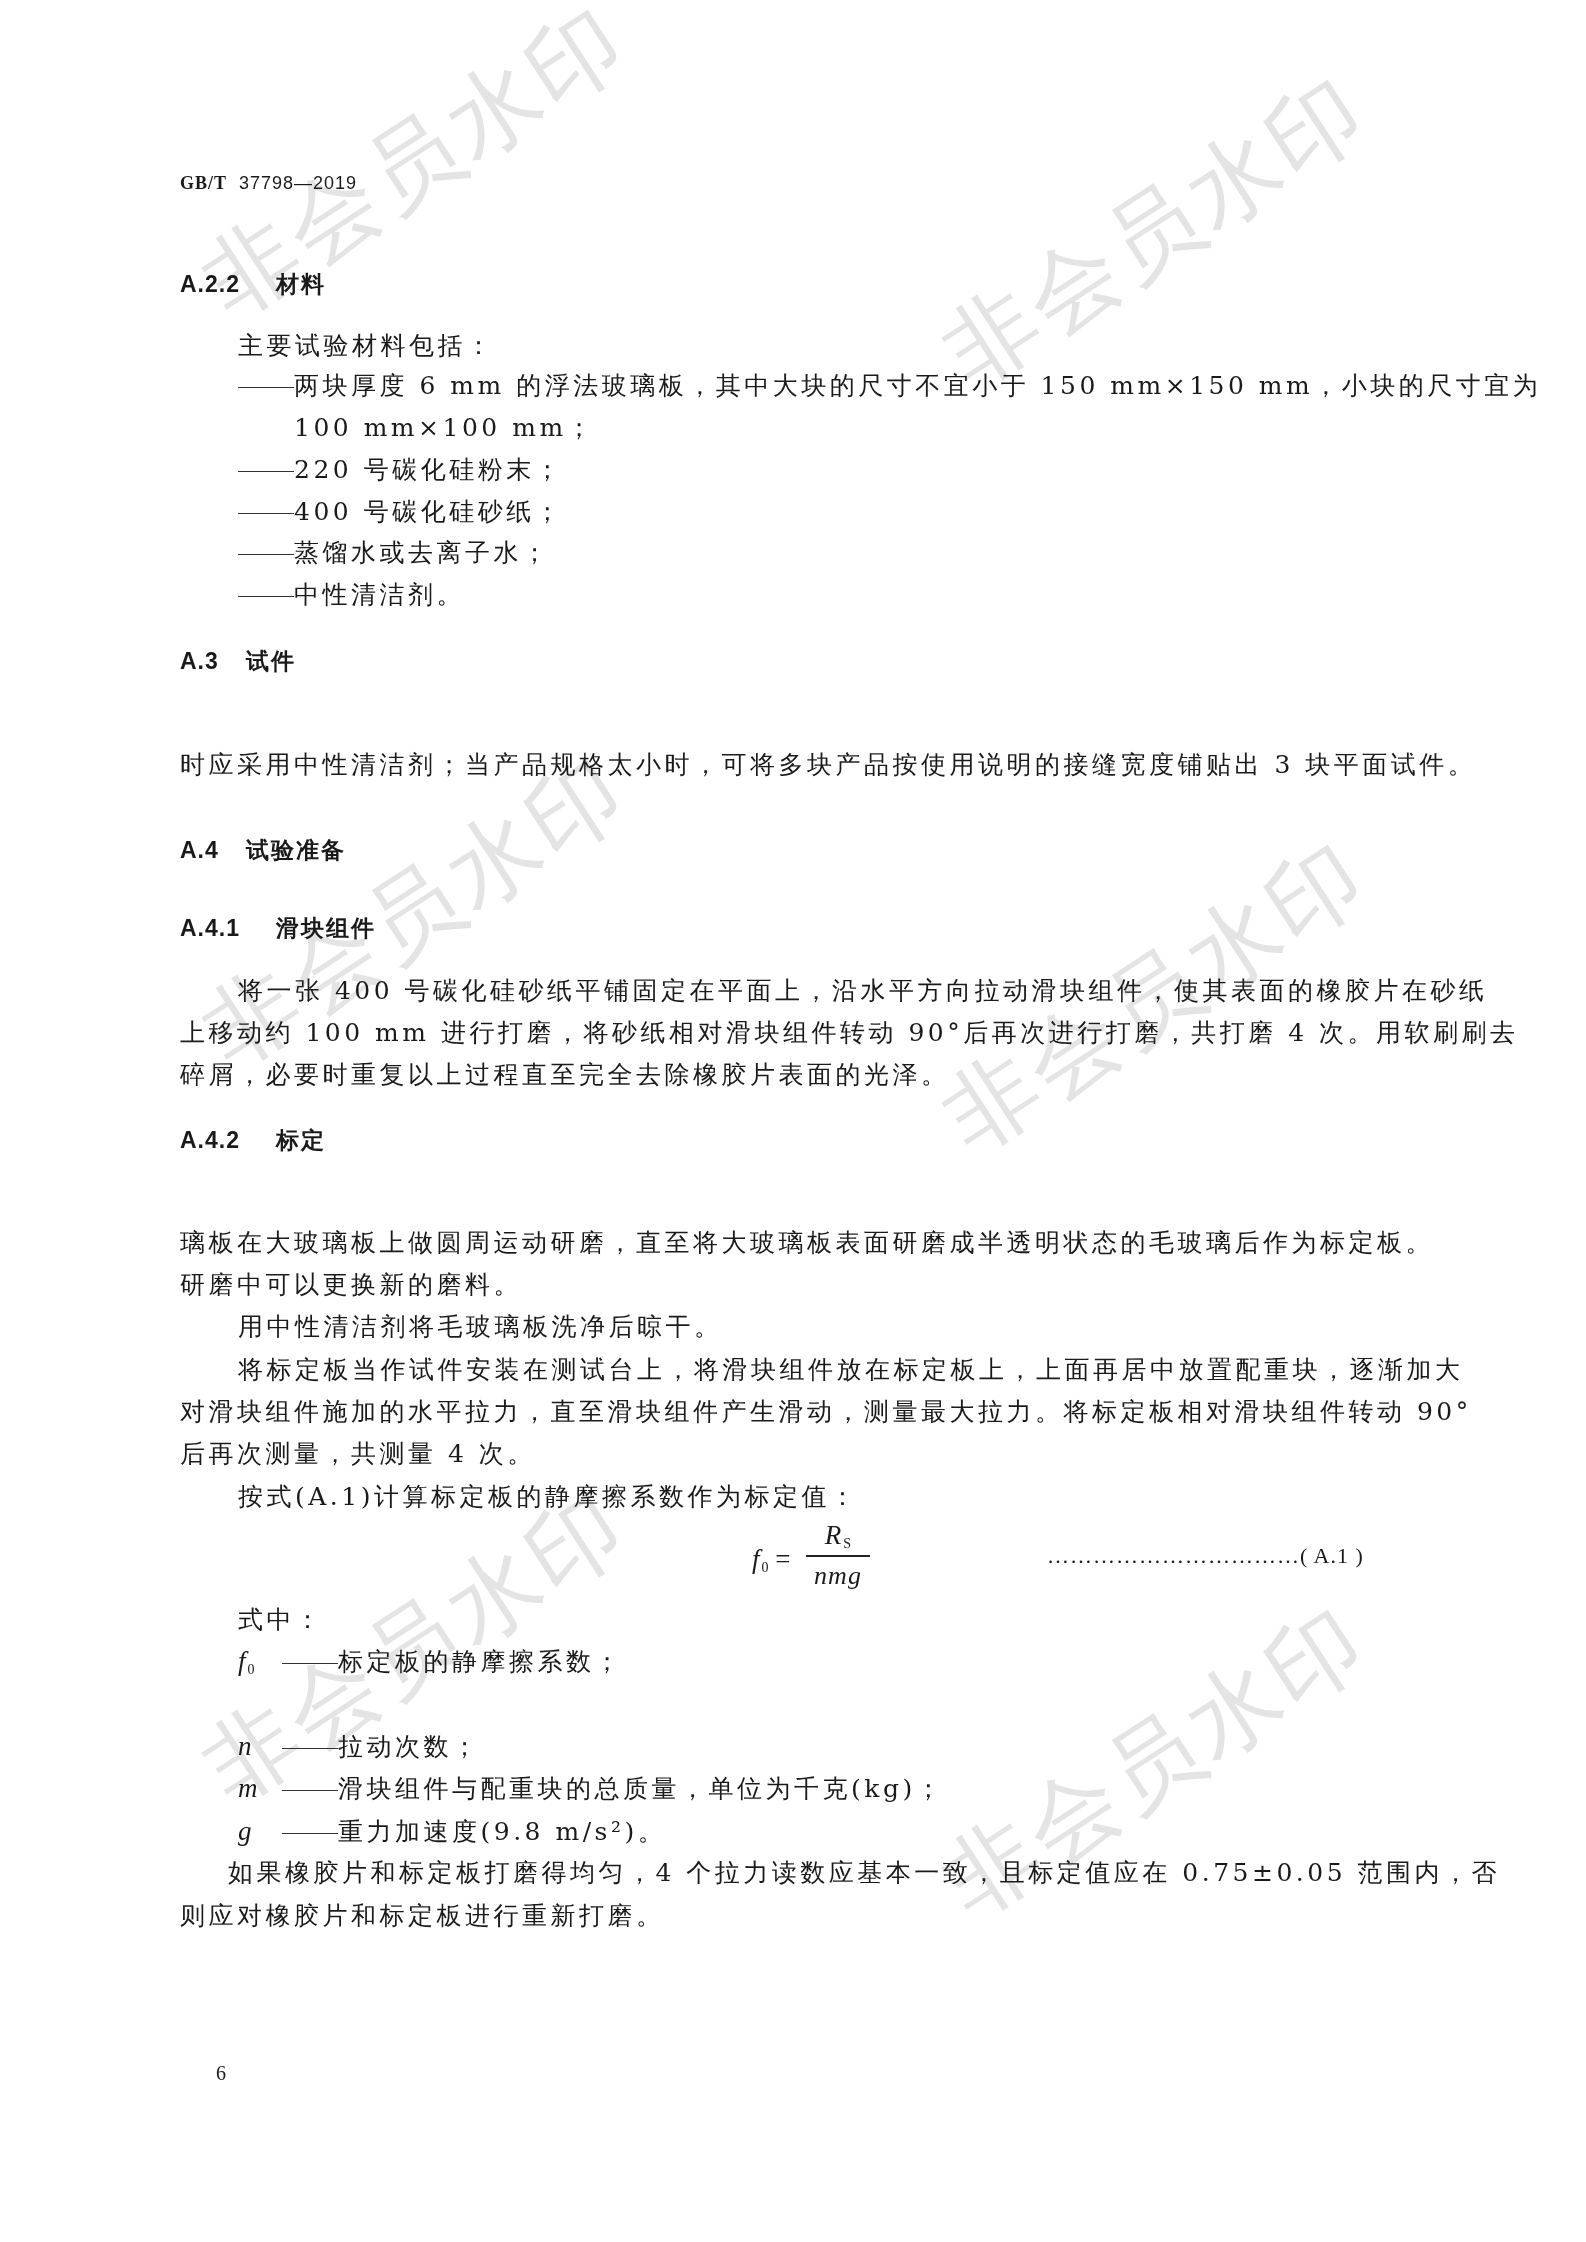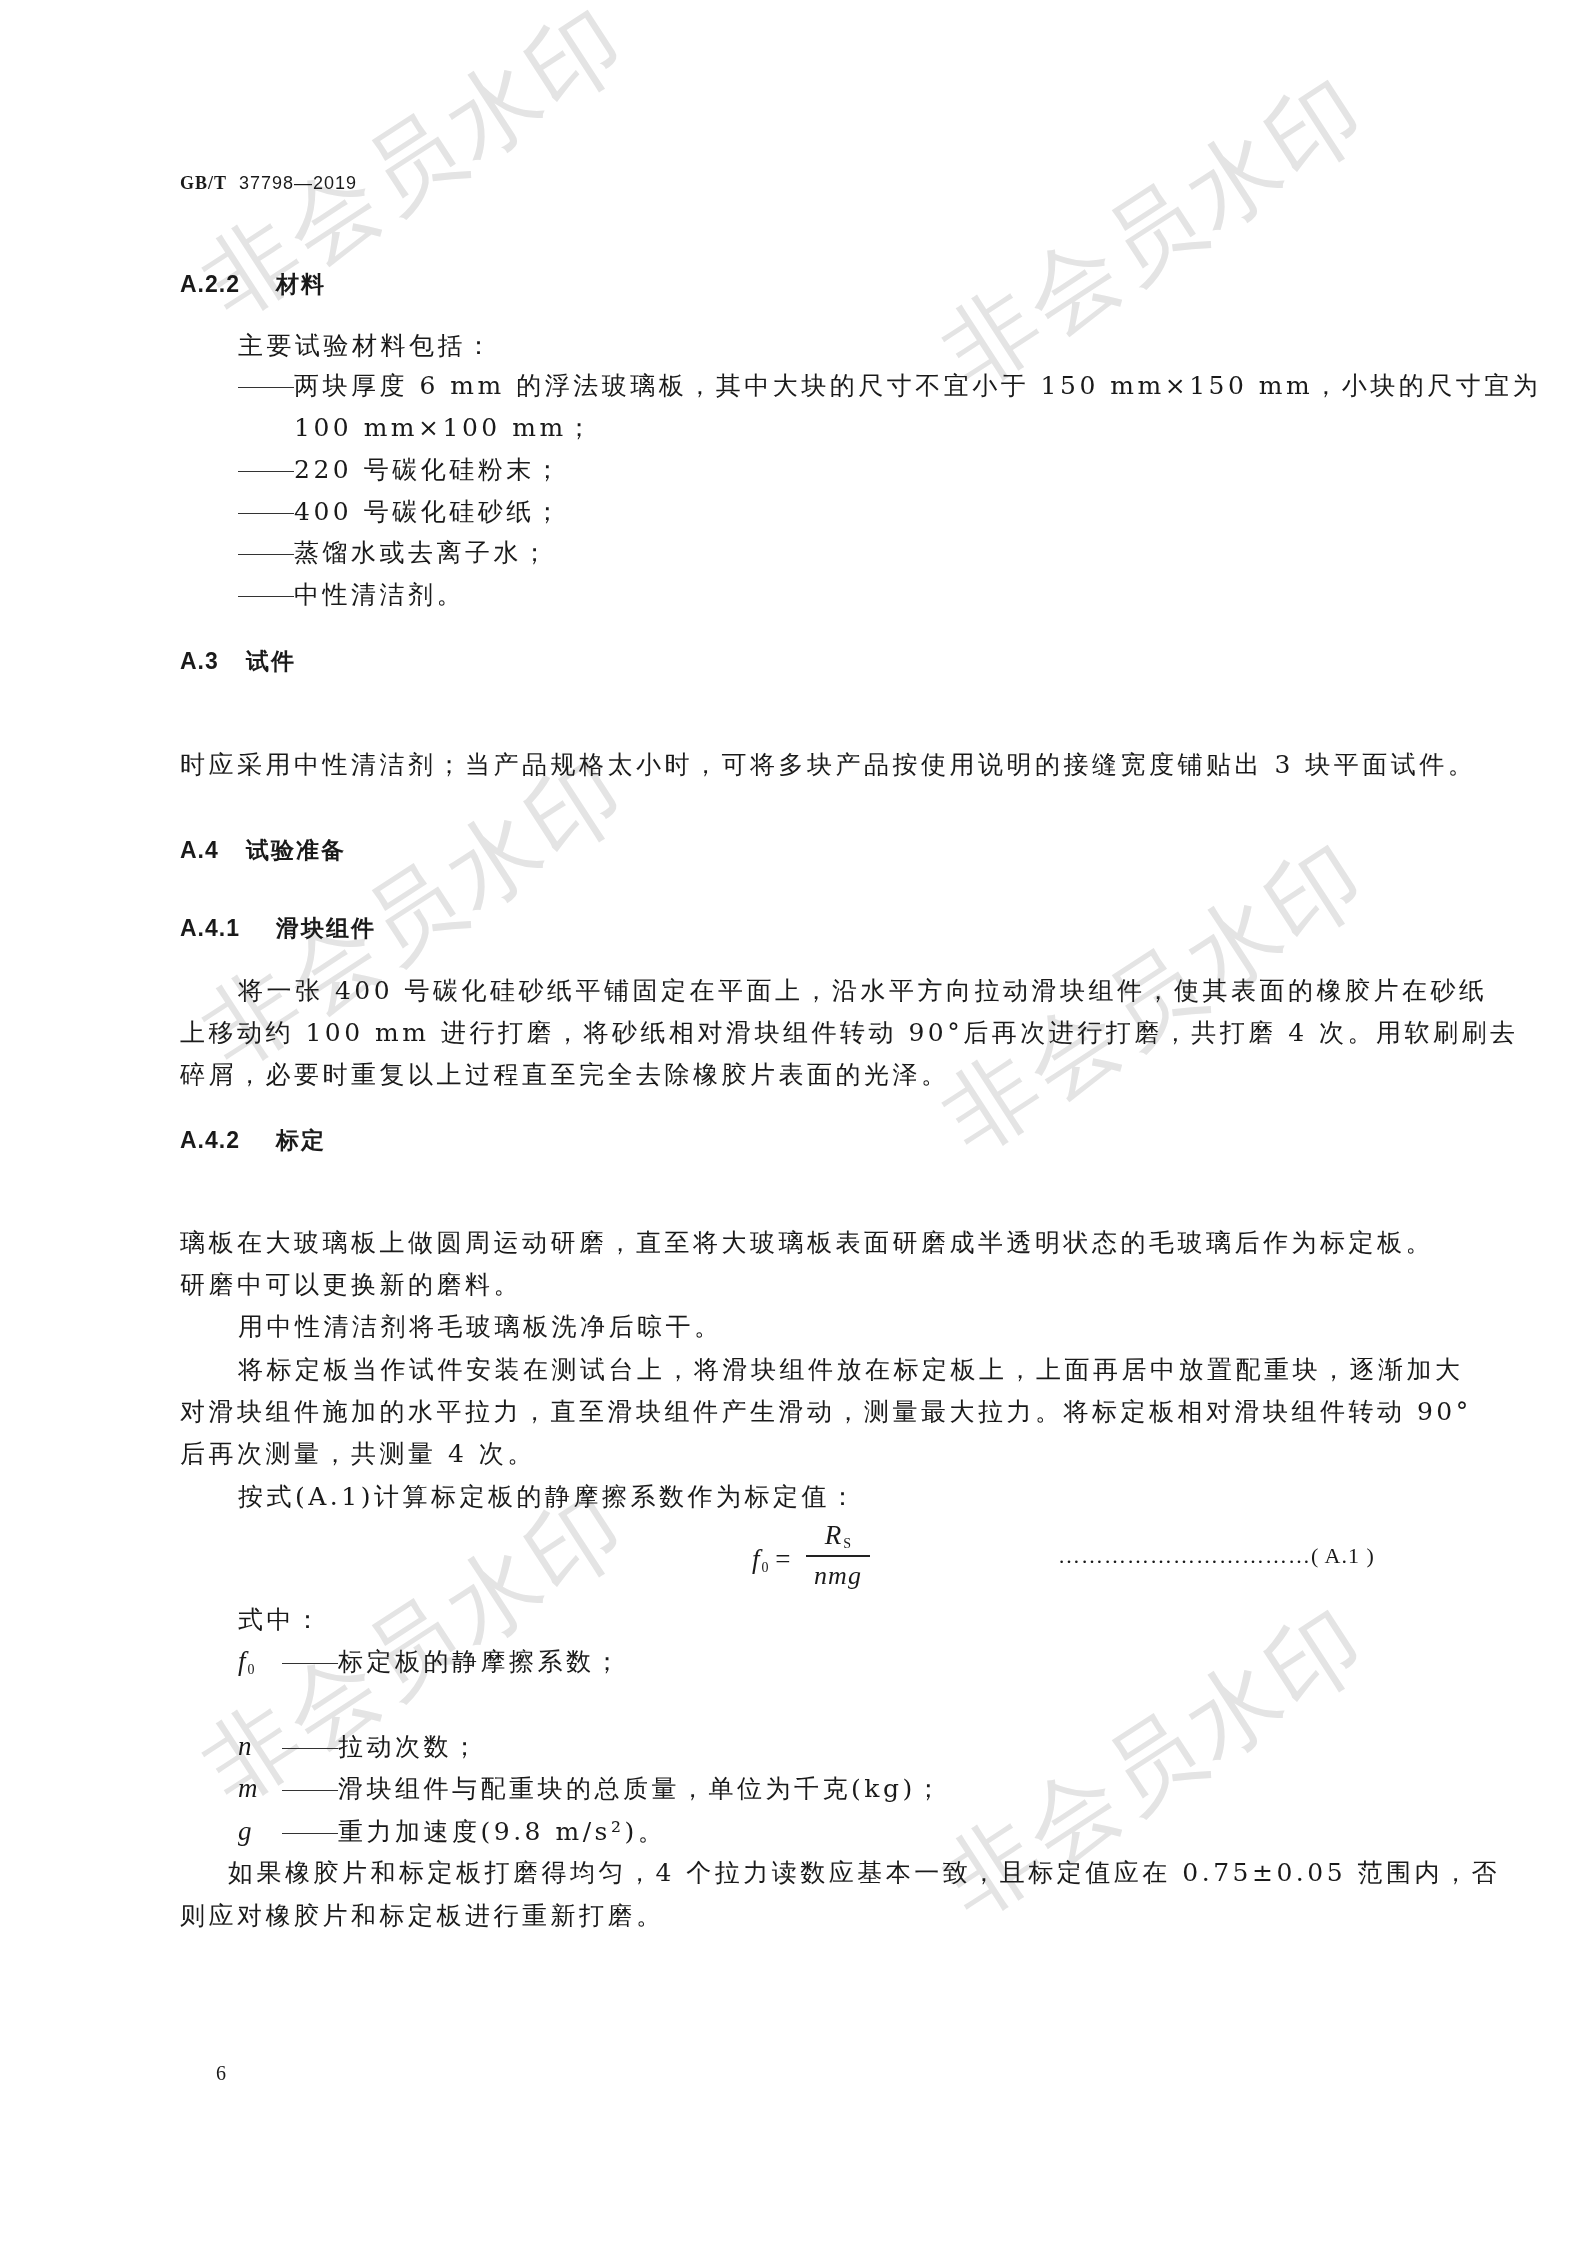--- a/index.html
+++ b/index.html
@@ -20,21 +20,21 @@
   .dash { display: inline-block; width: 56px; height: 1px; background: #333; vertical-align: middle; margin-right: 0px; }
   .var { display: inline-block; font-style: italic; font-family: "Liberation Serif", serif; font-size: 27px; letter-spacing: 0; }
   .sub { font-size: 14px; font-style: normal; vertical-align: -4px; margin-left: 2px; }
   .var-slot { display: inline-block; width: 44px; }
   .formula { position: absolute; left: 736px; top: 1518px; font-family: "Liberation Serif", serif; }
   .f-lhs { position: absolute; left: 16px; top: 26px; font-size: 27px; font-style: italic; white-space: nowrap; text-align: right; }
   .f-frac { position: absolute; left: 70px; top: 0; width: 64px; text-align: center; }
   .f-num { font-size: 27px; font-style: italic; height: 34px; line-height: 34px; white-space: nowrap; }
   .f-bar { height: 1.5px; background: #222; margin: 3px 0; }
   .f-den { font-size: 26px; font-style: italic; line-height: 32px; letter-spacing: 1px; }
-  .f-dots { position: absolute; left: 1047px; top: 1543px; font-size: 22px; letter-spacing: 1px; font-family: "Liberation Serif", serif; white-space: nowrap; margin-left: 11px; }
+  .f-dots { position: absolute; left: 1047px; top: 1543px; font-size: 22px; letter-spacing: 1px; font-family: "Liberation Serif", serif; white-space: nowrap; }
   .pageno { position: absolute; left: 216px; top: 2062px; font-size: 20px; font-family: "Liberation Serif", serif; }
 </style>
 </head>
 <body>
 
 <div class="page">
 
   <div class="wm-layer">
     <div class="wm" style="left:175px; top:100px;">非会员水印</div>
     <div class="wm" style="left:915px; top:170px;">非会员水印</div>

